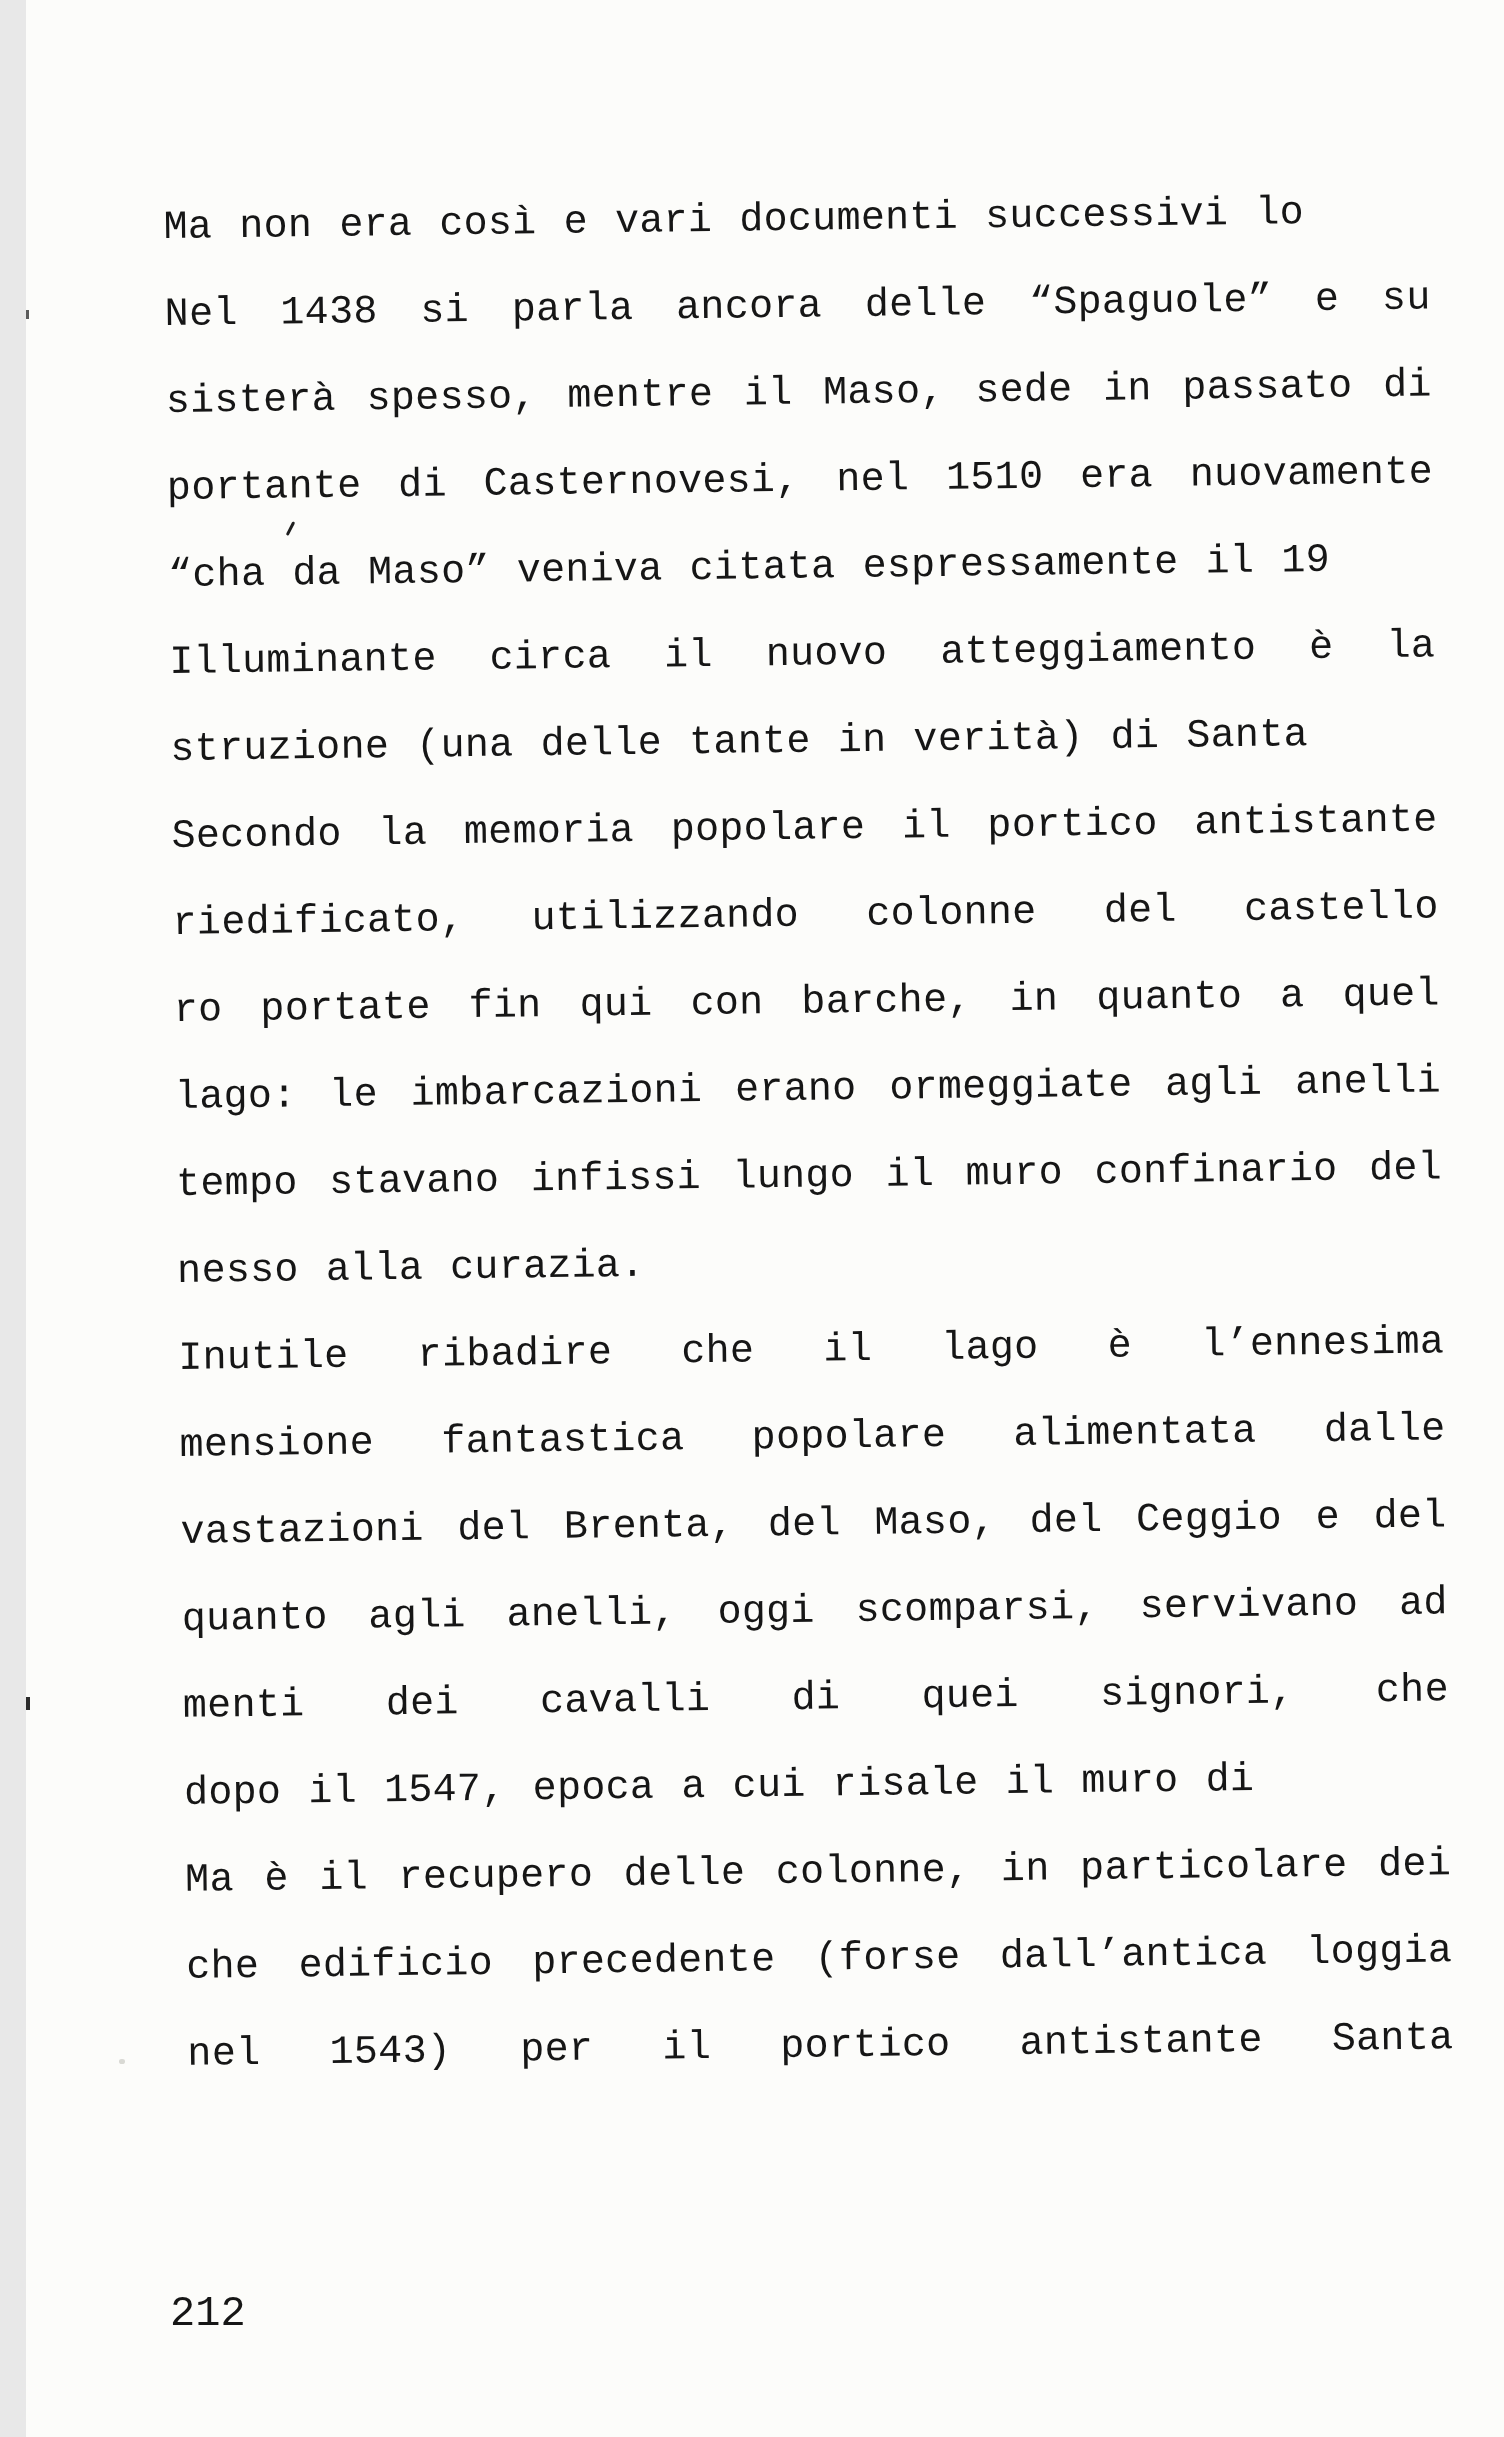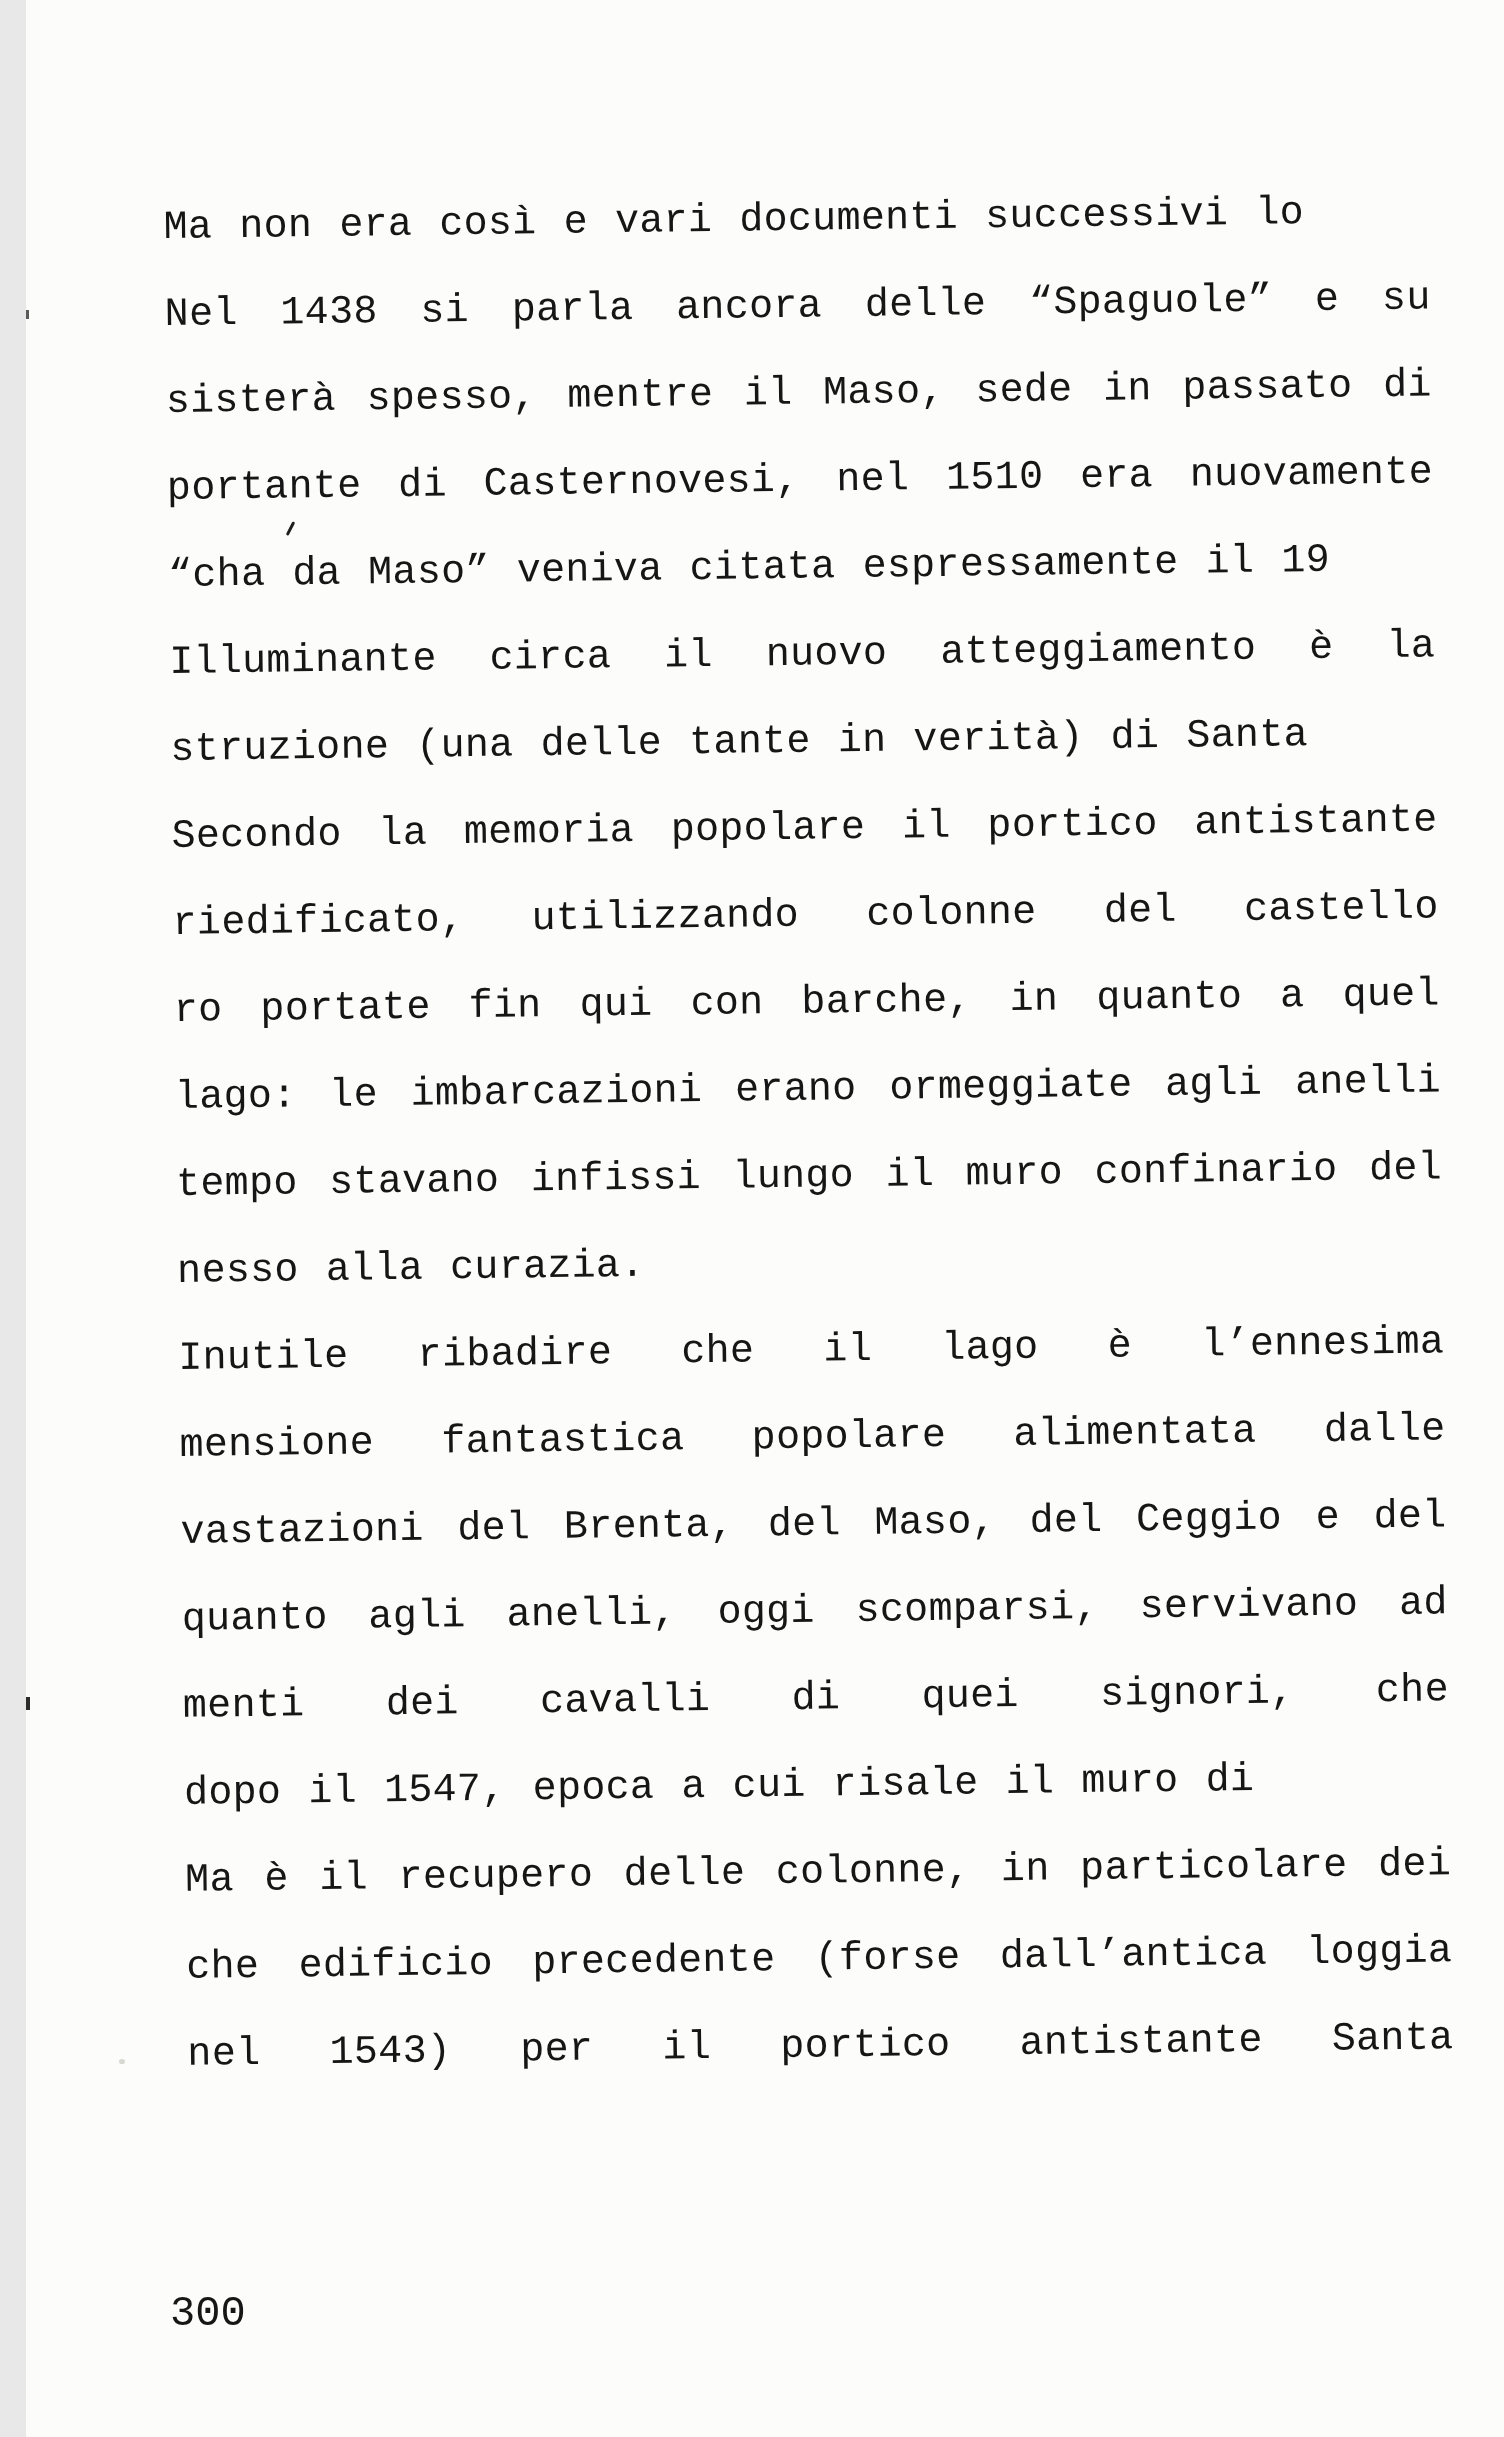--- a/index.html
+++ b/index.html
@@ -122,21 +122,21 @@
         <div class="line just">menti dei cavalli di quei signori, che raggiungevano l’eremo</div>
         <div class="line">dopo il 1547, epoca a cui risale il muro di confine del cimitero.</div>
       </div>
       <div class="para">
         <div class="line just">Ma è il recupero delle colonne, in particolare dei fusti, da qual-</div>
         <div class="line just">che edificio precedente (forse dall’antica loggia di piazza, citata</div>
         <div class="line just">nel 1543) per il portico antistante Santa Margherita (databile esso</div>
       </div>
     </div>
 
-  <div class="page-number">300</div>
+  <div class="page-number">212</div>
 
   <div class="artifact stray-stroke"></div>
   <div class="artifact edge-speck-top"></div>
   <div class="artifact edge-speck-bottom"></div>
   <div class="artifact faint-dot"></div>
 
 </div>
 
 
 </body></html>

